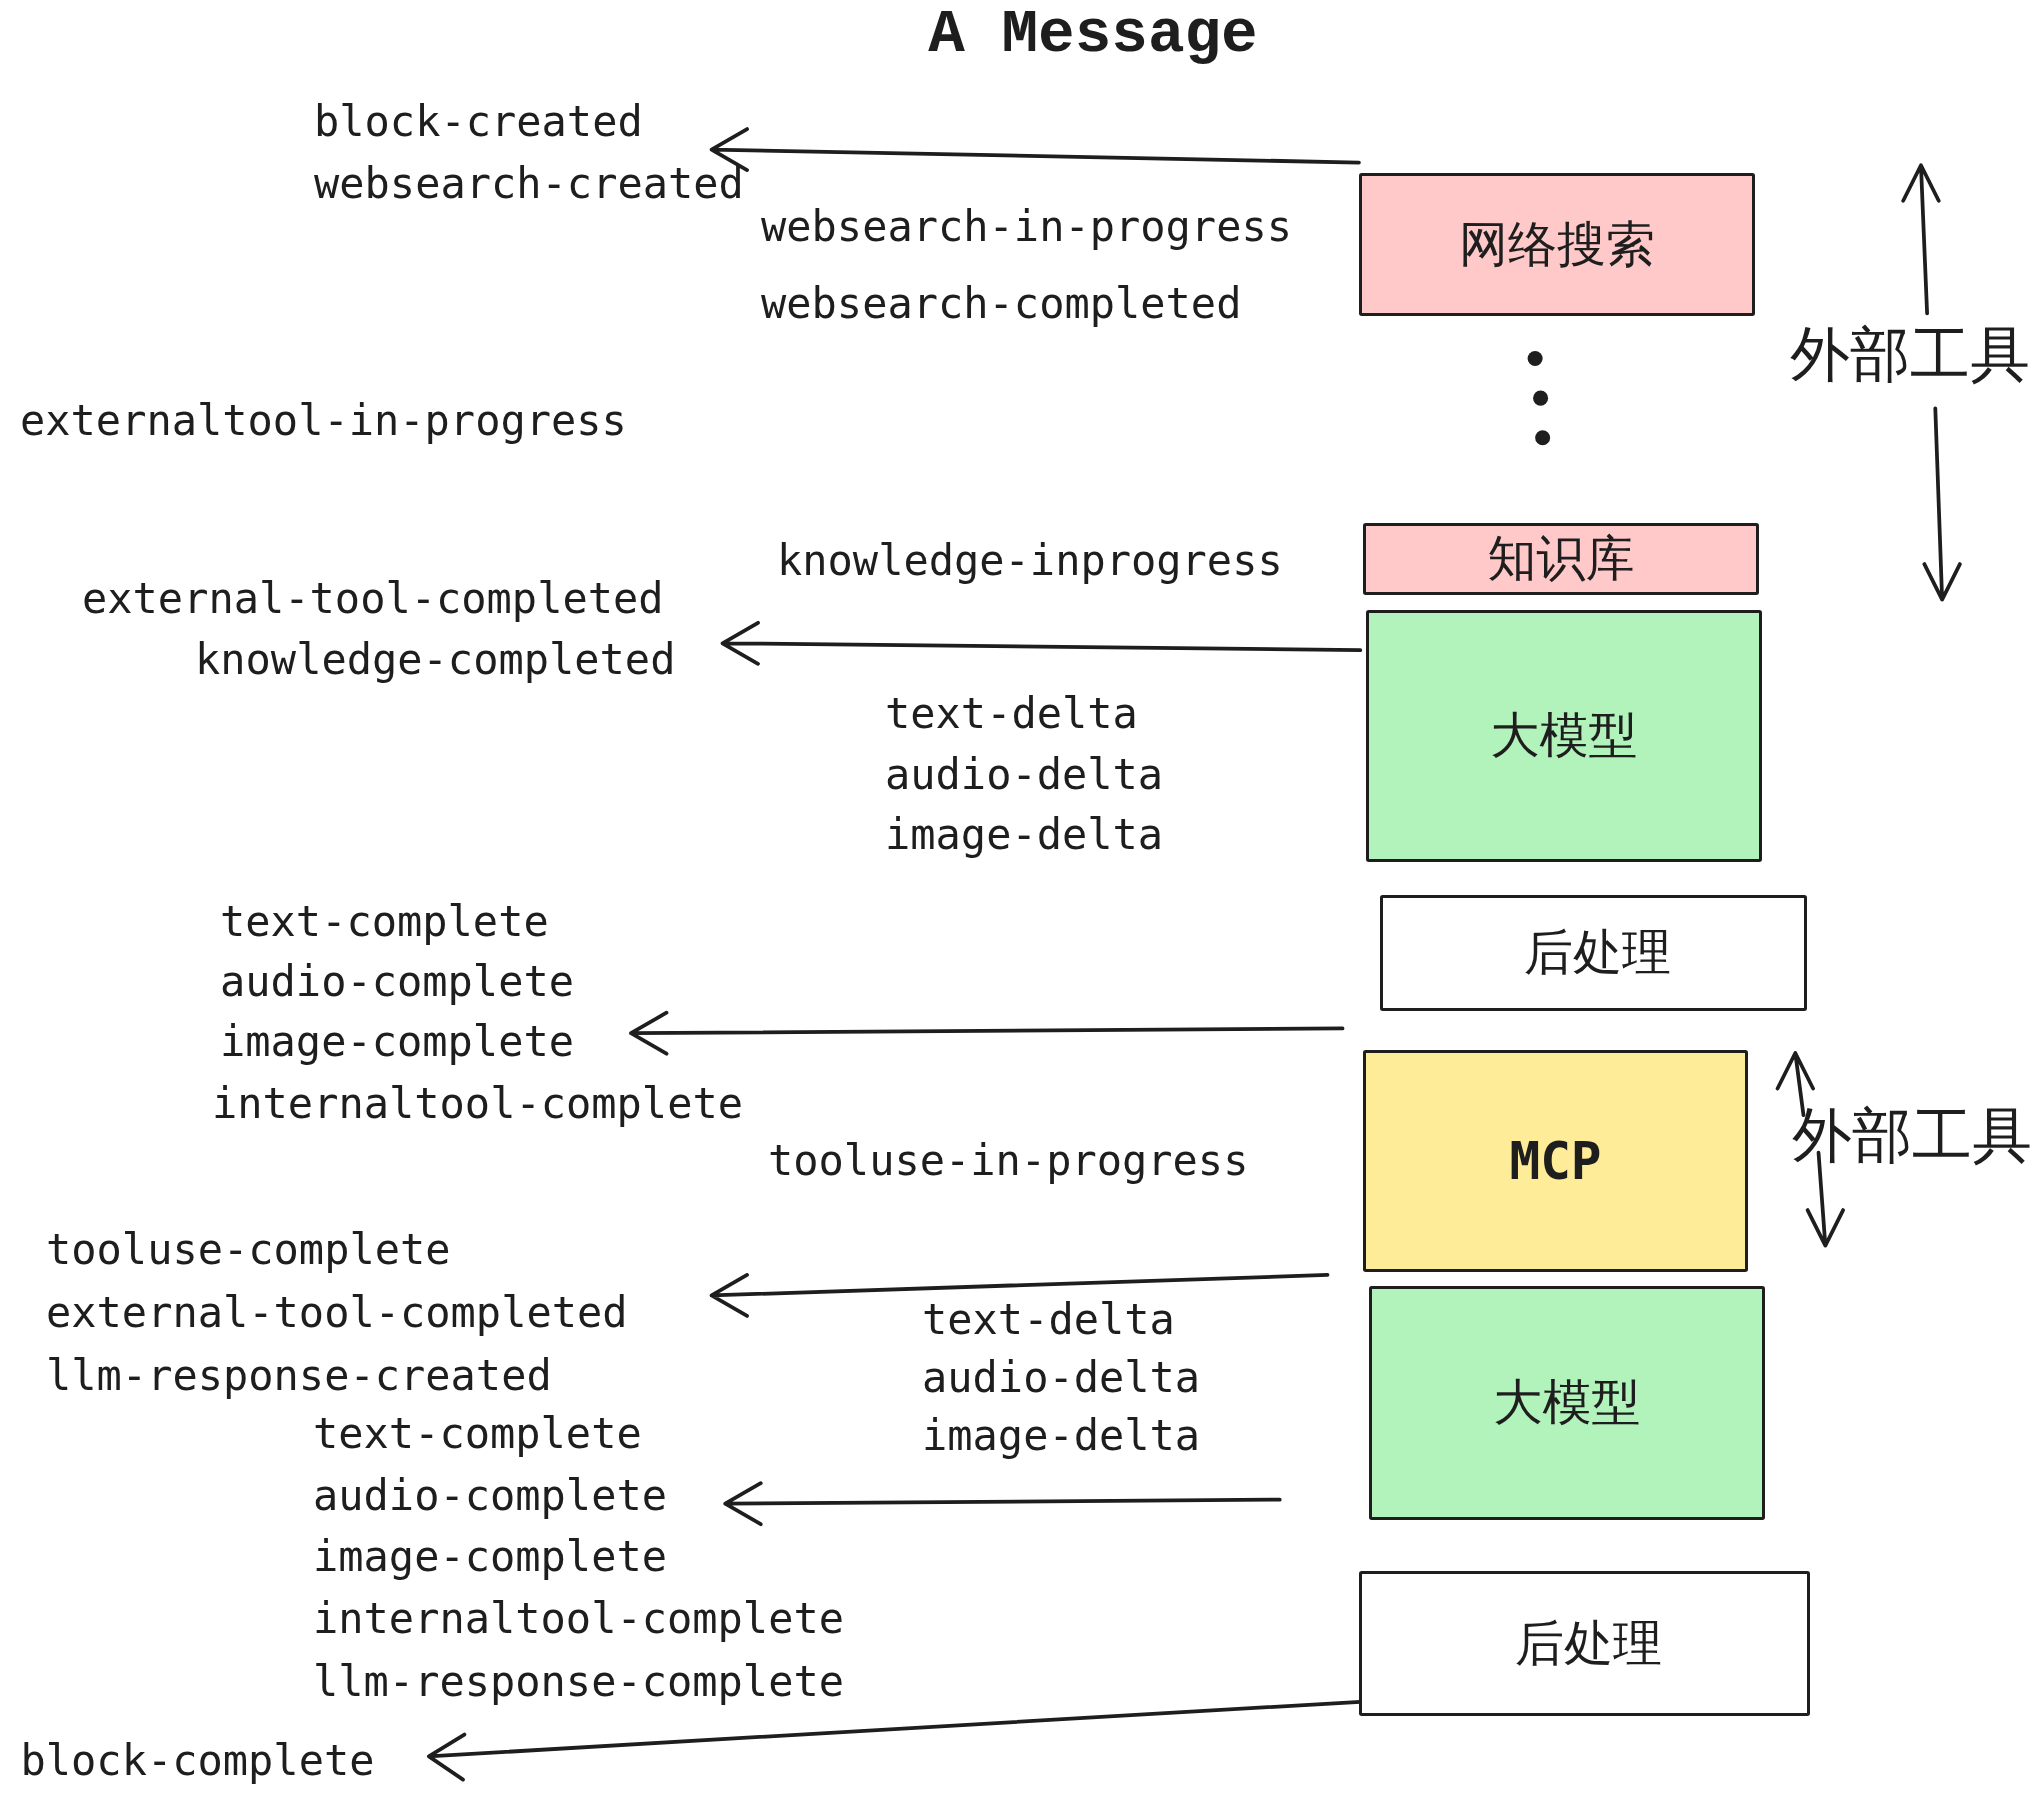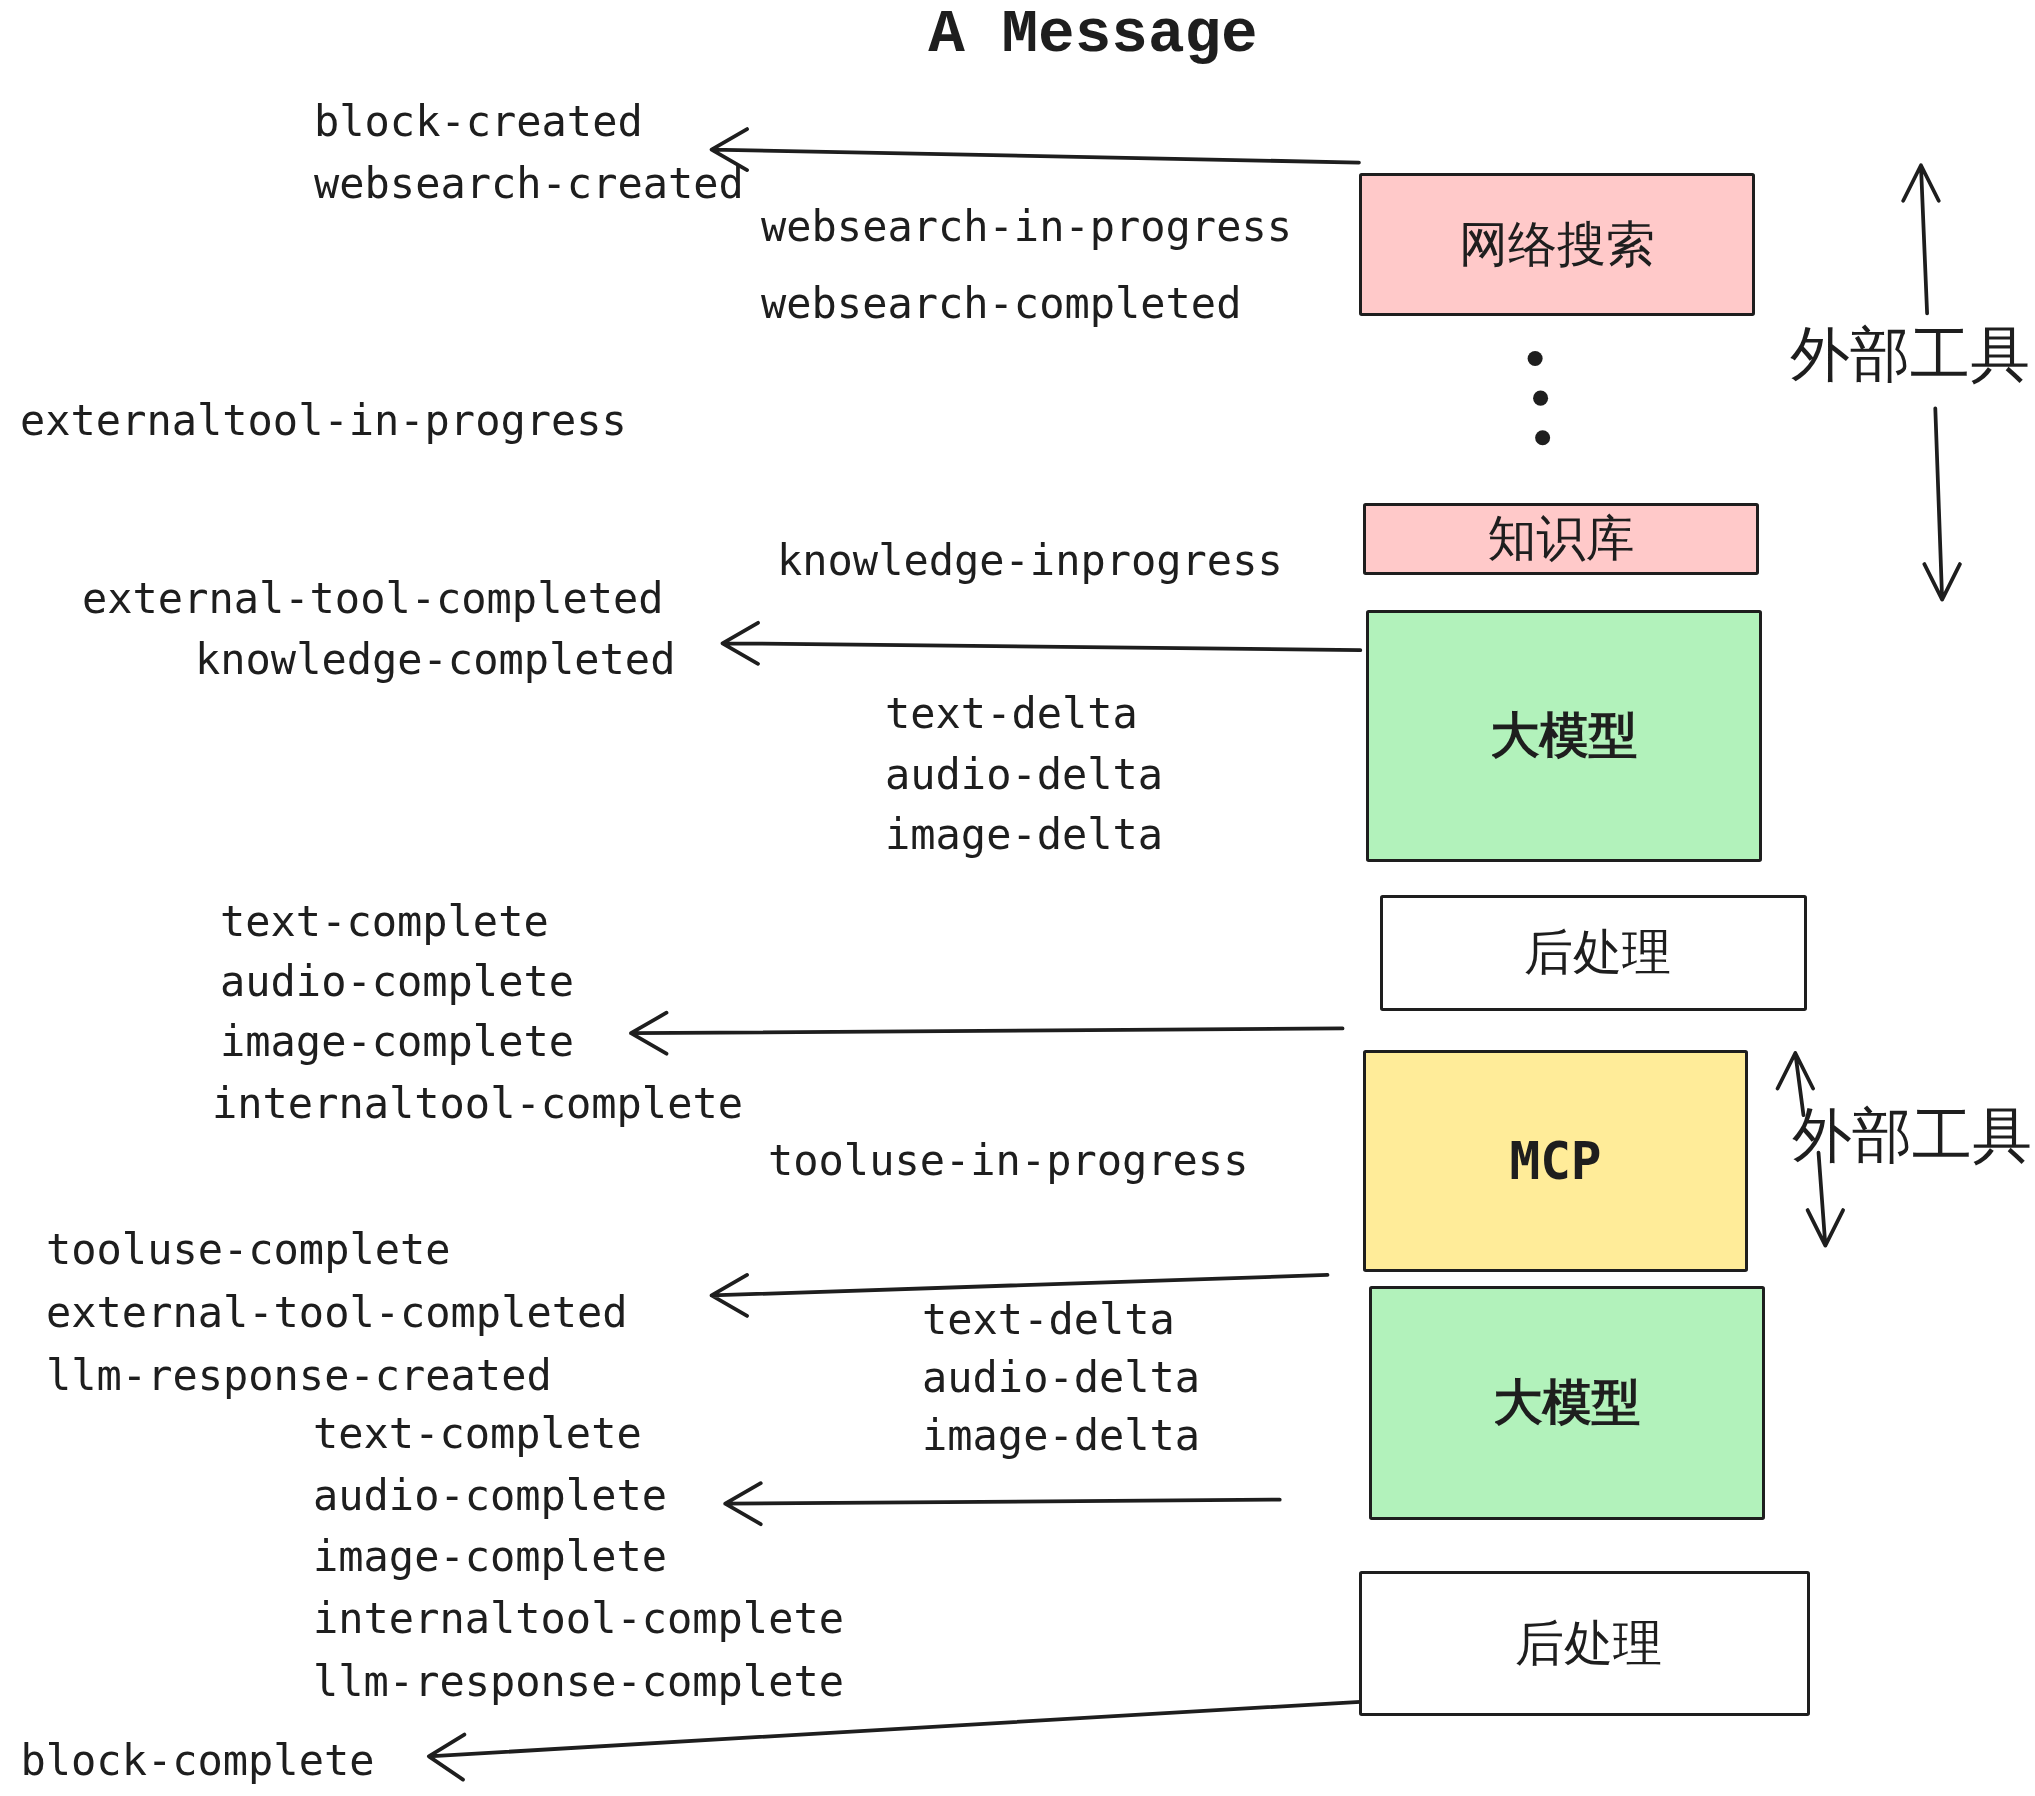--- a/index.html
+++ b/index.html
@@ -47,21 +47,21 @@
     display: flex;
     align-items: center;
     justify-content: center;
     font-family: "Liberation Sans", sans-serif;
     font-size: 49px;
     color: #1e1e1e;
     white-space: nowrap;
     text-align: right;
   }
   .fill-pink   { background: #ffc9c9; }
-  .fill-green  { background: #b2f2bb; font-weight: bold; }
+  .fill-green  { background: #b2f2bb; }
   .fill-yellow { background: #ffec99; }
   .fill-white  { background: #ffffff; padding-left: 8px; }
   .box.mono-label {
     font-family: "DejaVu Sans Mono", monospace;
     font-size: 51px;
     font-weight: bold;
     margin-top: 20px;
   }
   .side-label {
     position: absolute;
@@ -122,21 +122,21 @@
 <div class="evt" style="left:922px; top:1436px">image-delta</div>
 <div class="evt" style="left:313px;  top:1496px">audio-complete</div>
 <div class="evt" style="left:313px;  top:1557px">image-complete</div>
 <div class="evt" style="left:313px;  top:1619px">internaltool-complete</div>
 <div class="evt" style="left:313px;  top:1682px">llm-response-complete</div>
 <div class="evt" style="left:20.5px;   top:1761px">block-complete</div>
 
 <div class="box fill-pink" style="left:1359px; top:173px;  width:396px; height:143px">
   <span>网络搜索</span>
 </div>
-<div class="box fill-pink" style="left:1363px; top:503px;  width:396px; height:72px">
+<div class="box fill-pink" style="left:1363px; top:523px;  width:396px; height:72px">
   <span>知识库</span>
 </div>
 <div class="box fill-green" style="left:1366px; top:610px;  width:396px; height:252px">
   <span>大模型</span>
 </div>
 <div class="box fill-white" style="left:1380px; top:895px; width:427px; height:116px">
   <span>后处理</span>
 </div>
 <div class="box fill-yellow mono-label" style="left:1363px; top:1030px; width:385px; height:222px">
   <span>MCP</span>

